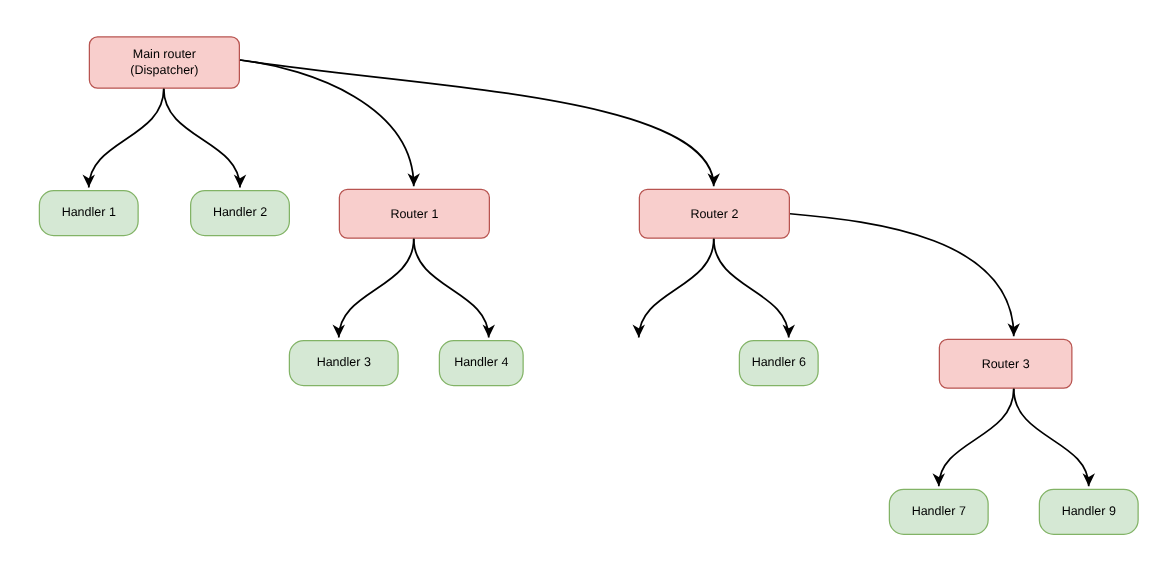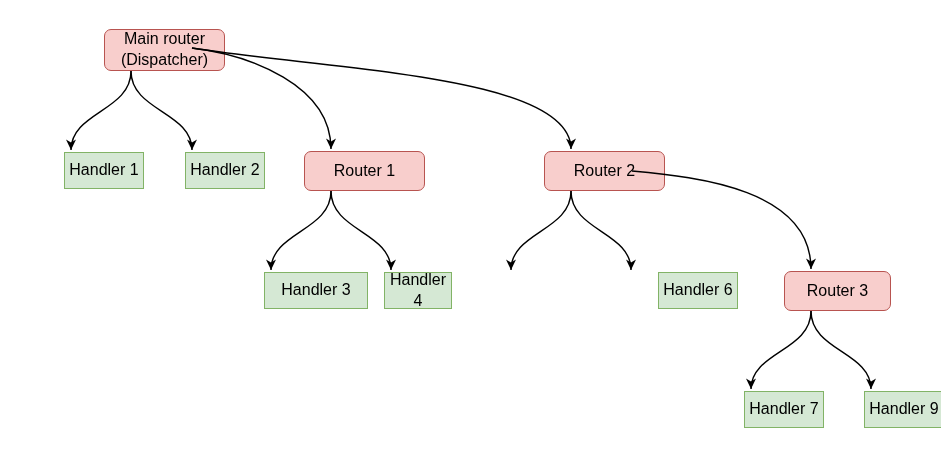--- a/index.html
+++ b/index.html
@@ -26,37 +26,36 @@
     stroke: var(--edge-stroke, #000000);
     stroke-width: 1.4;
   }
   .node {
     position: absolute;
     box-sizing: border-box;
     display: flex;
     align-items: center;
     justify-content: center;
     text-align: center;
-    font-size: 16px;
+    font-size: 10px;
     line-height: 1.3;
     color: var(--text, #000000);
-    margin-left: 33px;
   }
   .node .label {
     white-space: pre-line;
   }
   .node.router {
     background: var(--router-fill, #f8cecc);
     border: 1.3px solid var(--router-border, #b85450);
     border-radius: 7px;
   }
   .node.handler {
     background: var(--handler-fill, #d5e8d4);
     border: 1.3px solid var(--handler-border, #82b366);
-    border-radius: 0;
+    border-radius: 12px;
   }
 </style>
 </head>
 <body>
 
 <div class="canvas">
 
   <div class="node router" style="left:71px; top:29px; width:121px; height:42px;">
     <span class="label">Main router
 (Dispatcher)</span>
@@ -71,30 +70,30 @@
   </div>
 
   <div class="node router" style="left:271px; top:151px; width:121px; height:40px;justify-content:center;">
     <span class="label">Router 1</span>
   </div>
 
   <div class="node router" style="left:511px; top:151px; width:121px; height:40px;">
     <span class="label">Router 2</span>
   </div>
 
-  <div class="node handler" style="left:231px; top:272px; width:104px; height:37px;">
+  <div class="node handler" style="left:231px; top:272px; width:88px; height:37px;">
     <span class="label">Handler 3</span>
   </div>
 
   <div class="node handler" style="left:351px; top:272px; width:68px; height:37px;">
     <span class="label">Handler 4</span>
   </div>
 
 
-  <div class="node handler" style="left:625px; top:272px; width:80px; height:37px;">
+  <div class="node handler" style="left:591px; top:272px; width:64px; height:37px;">
     <span class="label">Handler 6</span>
   </div>
 
   <div class="node router" style="left:751px; top:271px; width:107px; height:40px;">
     <span class="label">Router 3</span>
   </div>
 
   <div class="node handler" style="left:711px; top:391px; width:80px; height:37px;">
     <span class="label">Handler 7</span>
   </div>

